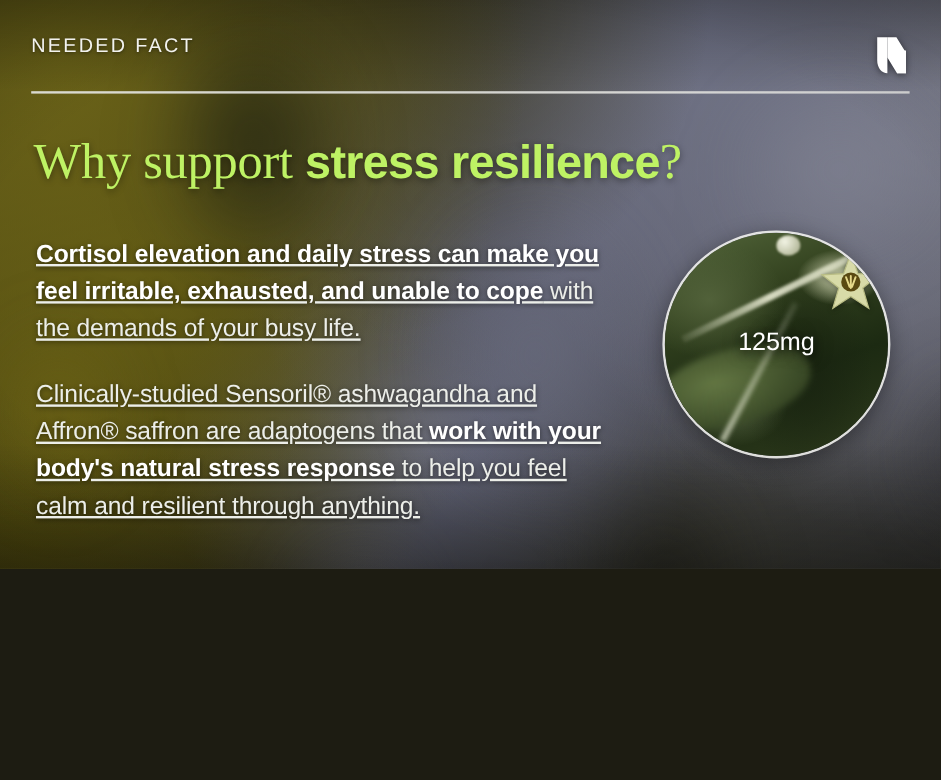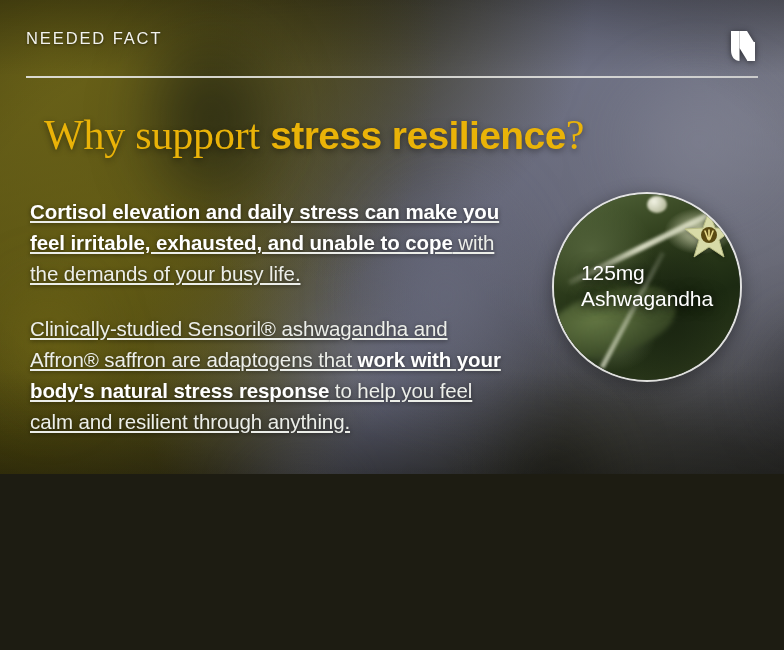--- a/index.html
+++ b/index.html
@@ -114,25 +114,25 @@
     left: 26px;
     width: 732px;
     height: 1.5px;
     background: linear-gradient(90deg, rgba(228,228,224,.92) 0%, rgba(228,228,224,.88) 70%, rgba(228,228,224,.78) 100%);
   }
 
   
   .headline {
     position: absolute;
     top: 112px;
-    left: 44px;
+    left: 28px;
     font-family: "Liberation Serif", serif;
     font-size: 42px;
     font-weight: 400;
-    color: #eab308;
+    color: #bef264;
     line-height: 1.12;
     letter-spacing: -0.2px;
     white-space: nowrap;
     text-shadow: 0 2px 6px rgba(0,0,0,.42);
   }
   .headline b {
     font-family: "Liberation Sans", sans-serif;
     font-weight: 700;
     font-size: 39px;
     letter-spacing: -0.6px;
@@ -377,19 +377,18 @@
         <div class="ash-stem-2"></div>
         <div class="ash-bud"></div>
         <svg class="ash-flower" viewBox="0 0 54 54">
           <path d="M27 2 L33 19 L51 20 L37 31 L42 48 L27 38 L12 48 L17 31 L3 20 L21 19 Z" fill="#d8dba8" stroke="#b9bd84" stroke-width="1"></path>
           <circle cx="27" cy="26" r="8" fill="#5a4a12"></circle>
           <path d="M23 22 L26 30 M27 21 L27 31 M31 22 L28 30" stroke="#e6d98a" stroke-width="1.6" stroke-linecap="round"></path>
         </svg>
       </div>
       <div class="circle-label">
         <span class="amount">125mg</span>
-        <span class="name">Ashwagandha</span>
       </div>
     </div>
 
 
   </div>
 </div>
 
 </body></html>

